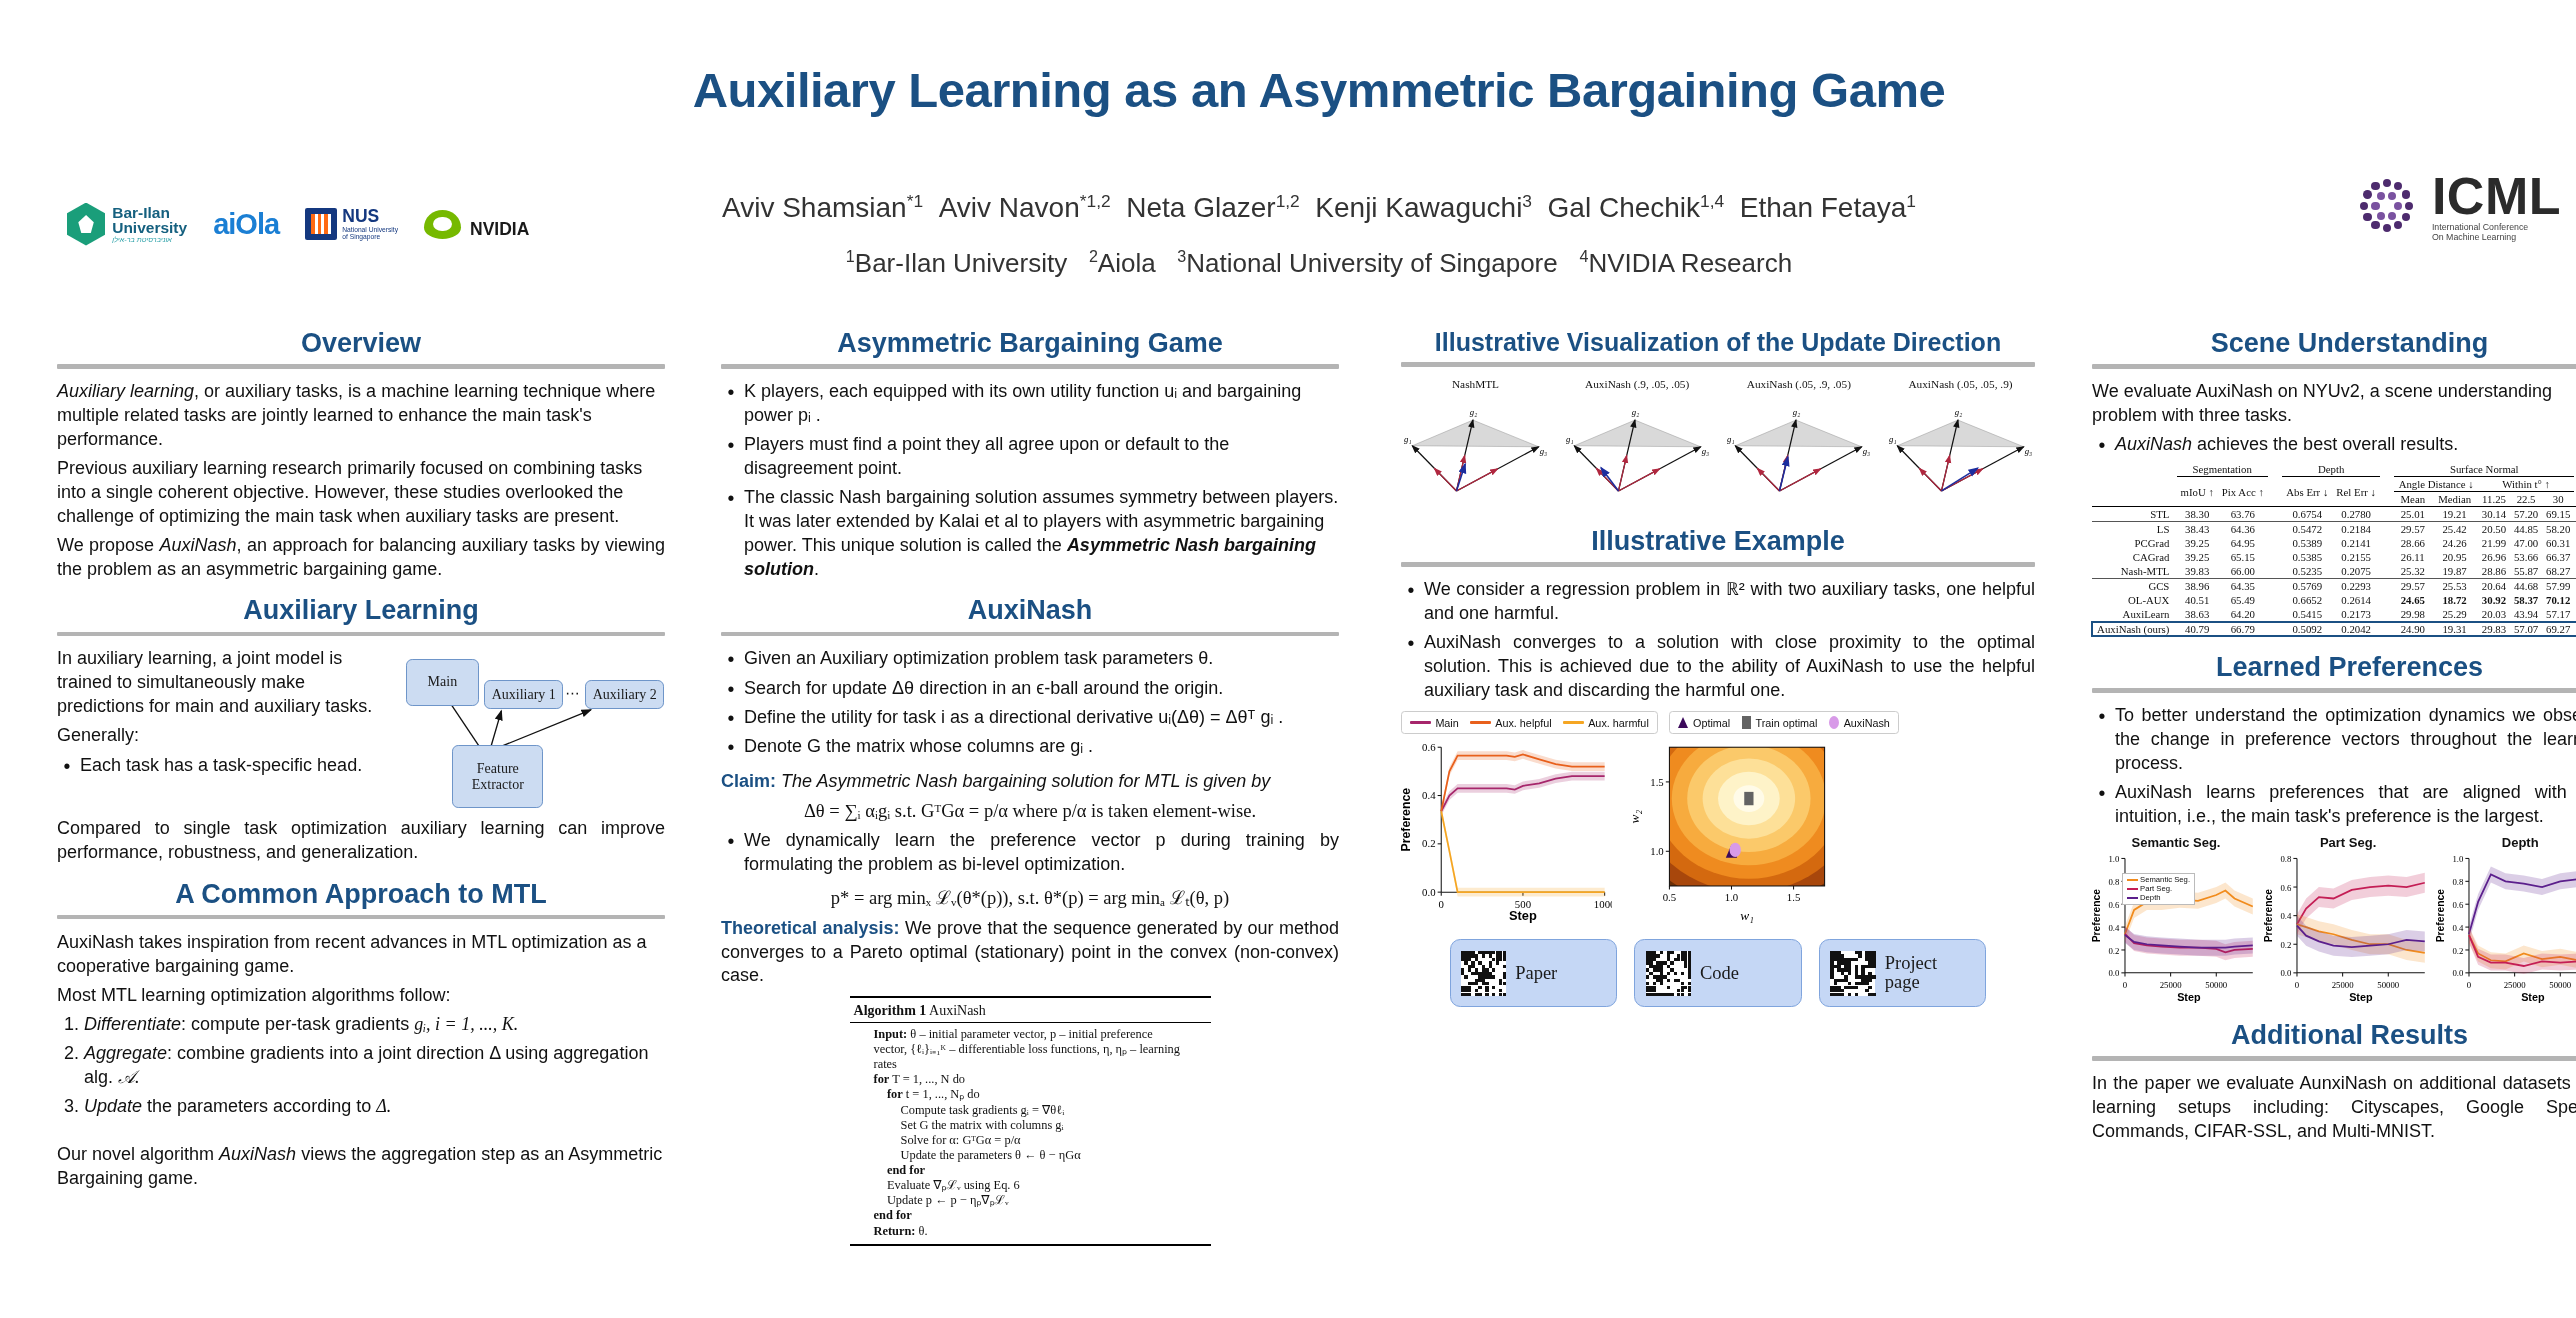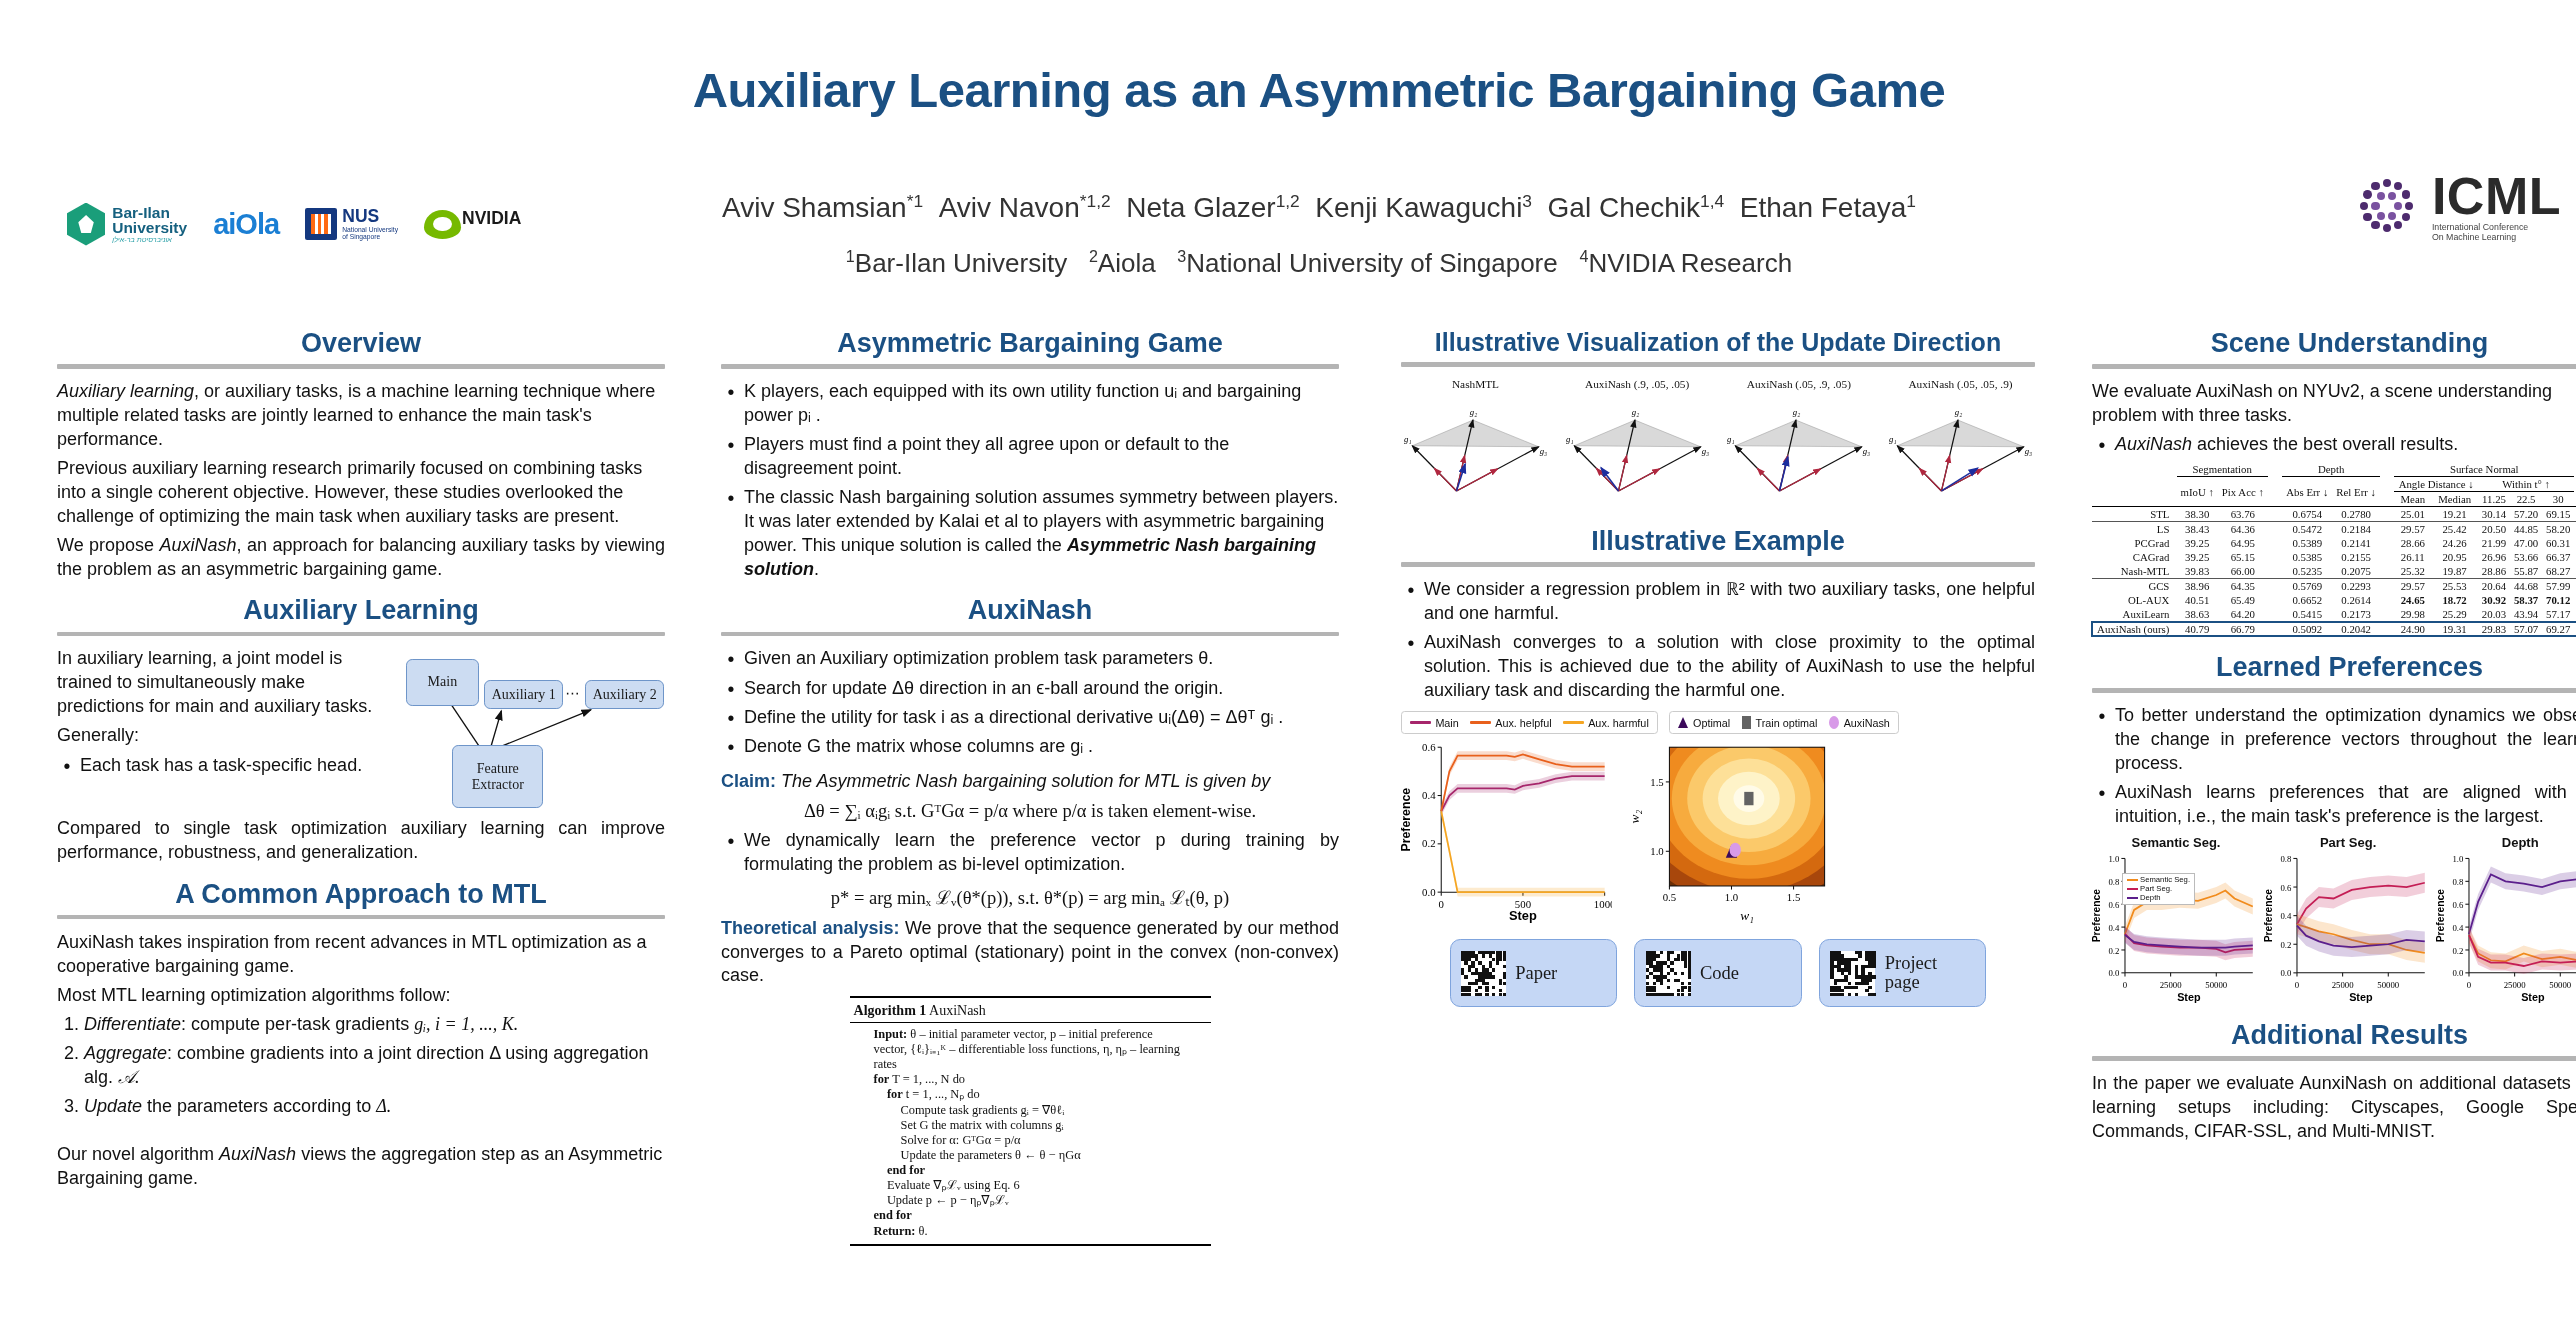--- a/index.html
+++ b/index.html
@@ -25,21 +25,21 @@
   .bar-txt{line-height:1.0;}
   .bar-txt b{display:block;font-size:15.5px;color:#15607f;font-weight:bold;}
   .bar-txt i{display:block;font-size:7.2px;color:#2aa0a8;font-style:italic;}
   .aiola{font-size:29px;font-weight:bold;color:#1b7fd4;letter-spacing:-1px;}
   .nus{display:flex;align-items:center;gap:5.2px;}
   .nus-mark{width:32px;height:32px;background:#14387f;border-radius:2.1px;position:relative;}
   .nus-mark::after{content:"";position:absolute;left:6.2px;top:6.2px;width:19.6px;height:19.6px;
          background:repeating-linear-gradient(90deg,#ff6a13 0 3.6px,#fff 3.6px 6.7px);}
   .nus-txt b{display:block;font-size:17.5px;color:#14387f;font-weight:bold;line-height:1;}
   .nus-txt span{display:block;font-size:6.7px;color:#14387f;}
-  .nvidia{display:flex;align-items:flex-start;gap:1px;}
+  .nvidia{display:flex;align-items:flex-end;gap:9px;}
   .nv-eye{width:37px;height:29px;background:#76b900;border-radius:50% 50% 50% 50%/60% 60% 40% 40%;position:relative;}
   .nv-eye::after{content:"";position:absolute;left:9.3px;top:7.2px;width:18.5px;height:14.4px;background:#fff;border-radius:50%;}
   .nv-txt{font-size:17.5px;font-weight:bold;color:#1a1a1a;line-height:1;}
 
   .icml{position:absolute;right:77px;top:170px;display:flex;align-items:center;gap:13.4px;}
   .icml-mark{width:63px;height:63px;position:relative;}
   .icml-mark i{position:absolute;width:8.8px;height:8.8px;border-radius:50%;background:#4d2b6e;}
   .icml-txt b{display:block;font-size:52px;font-weight:bold;color:#2b2b2b;letter-spacing:0.5px;line-height:1;}
   .icml-txt span{display:block;font-size:8.8px;color:#444;}
 

